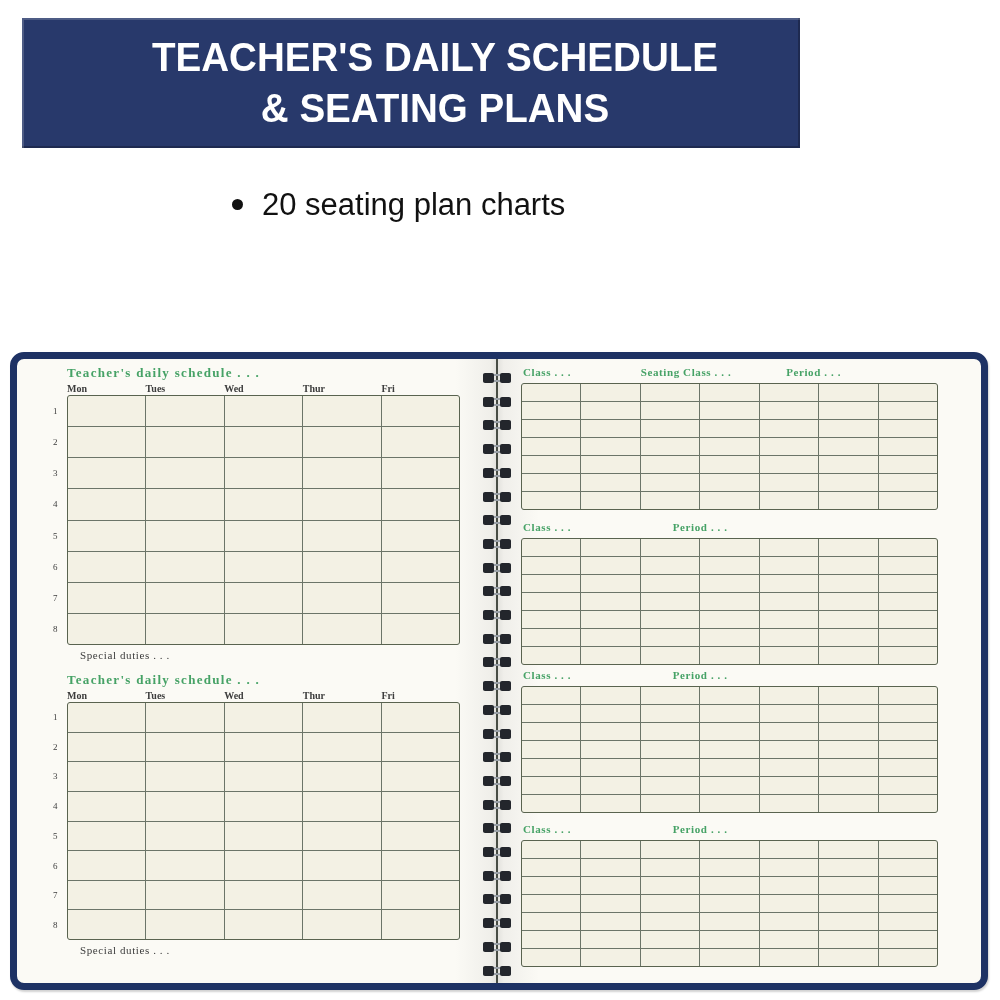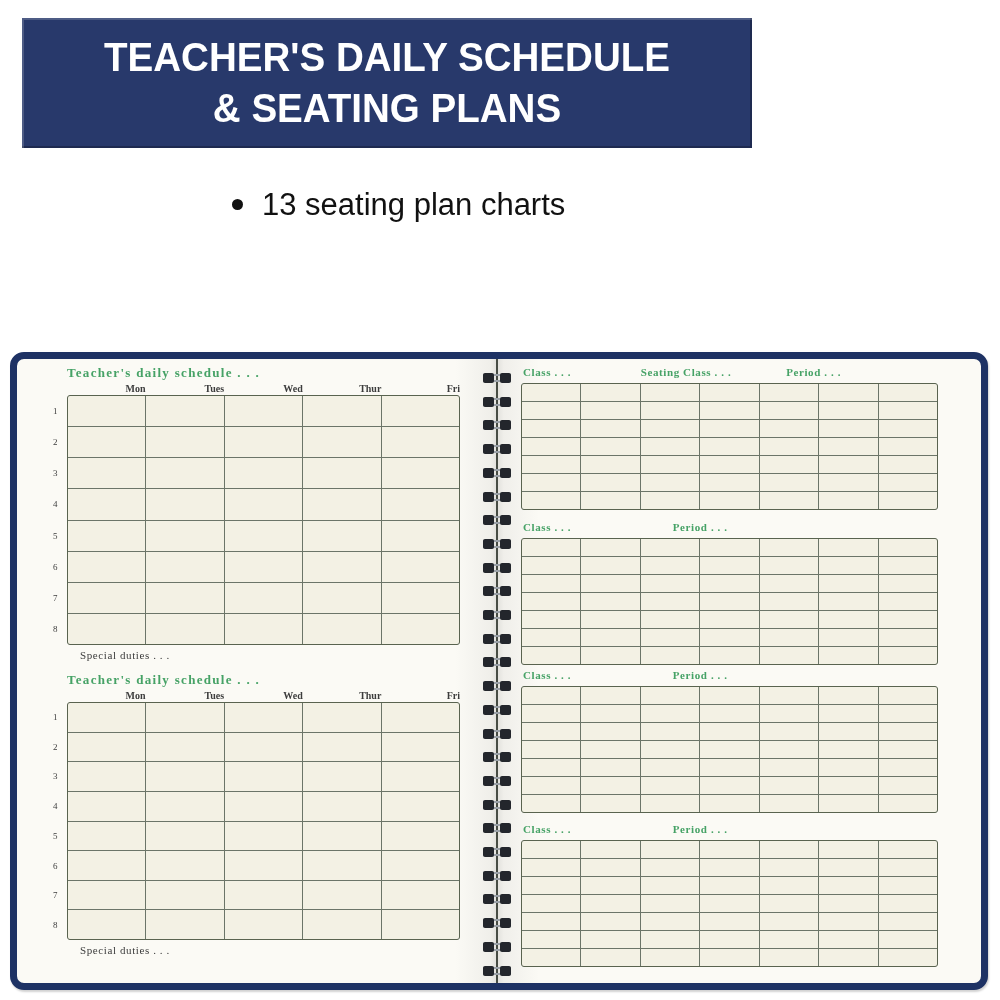--- a/index.html
+++ b/index.html
@@ -6,21 +6,21 @@
   .canvas {
     position:relative; width:1000px; height:1000px; background:#fff;
     overflow:hidden; font-family:"Liberation Sans", sans-serif;
   }
 
   
   .banner {
     position:absolute; left:22px; top:18px; width:730px; height:130px;
     background:var(--banner,#28396b);
     box-shadow: inset 2px 2px 0 rgba(255,255,255,0.18), inset -2px -2px 0 rgba(0,0,0,0.25);
-    display:flex; flex-direction:column; justify-content:center;
+    display:flex; flex-direction:column; justify-content:center;padding-left:48px;
   }
   .banner-line {
     color:#fff; text-align:center; font-weight:bold; font-size:41px;
     line-height:51px; transform:scaleX(0.94); white-space:nowrap;
   }
 
   
   .badges {
     position:absolute; left:764px; top:8px; width:233px;
     display:flex; flex-direction:column; gap:4px;
@@ -69,21 +69,21 @@
   
   .sched-block { position:absolute; left:31px; width:412px; }
   .sched-block.s1 { top:6px; } .sched-block.s2 { top:313px; }
   .sb-heading {
     margin-left:19px; height:18px; font-family:"Liberation Serif",serif;
     font-size:13px; font-weight:600; letter-spacing:1.3px; color:var(--green,#46a266);
     white-space:nowrap;
   }
   .sb-days { margin-left:19px; width:393px; height:12px; display:flex; }
   .sb-days span {
-    flex:1; text-align:right; font-family:"Liberation Serif",serif;
+    flex:1; text-align:left; font-family:"Liberation Serif",serif;
     font-size:10px; font-weight:bold; color:#3c3c3c;
   }
   .sb-row { display:flex; }
   .sb-nums { width:19px; display:grid; grid-template-rows:repeat(8,1fr); }
   .sb-nums span {
     display:flex; align-items:center; padding-left:5px;
     font-family:"Liberation Serif",serif; font-size:9px; color:#3c3c3c;
   }
   .sb-grid {
     width:393px; height:250px; box-sizing:border-box;
@@ -125,21 +125,21 @@
 
   <div class="banner">
     <div class="banner-line">TEACHER'S DAILY SCHEDULE</div>
     <div class="banner-line">&amp; SEATING PLANS</div>
   </div>
 
 
   <div class="features">
       <div class="feature">
         <span class="dot"></span>
-        <span class="ftext">13 seating plan charts</span>
+        <span class="ftext">20 seating plan charts</span>
       </div>
     </div>
 
   <div class="notebook">
     <div class="gutter-shade"></div>
     <div class="gutter-line"></div>
 
     <div class="sched-block s1">
       <div class="sb-heading">Teacher's daily schedule . . .</div>
       <div class="sb-days">

